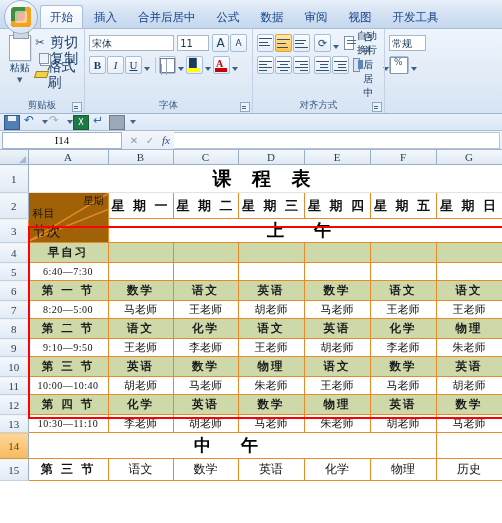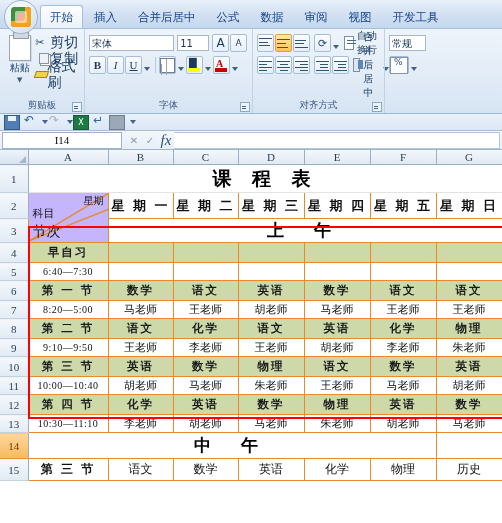--- a/index.html
+++ b/index.html
@@ -162,21 +162,21 @@
     border-bottom:1px solid #9fb3cb;display:flex;align-items:center;
   }
   .namebox{
     width:118px;height:15px;background:#fff;border:1px solid #9fb3cb;margin-left:2px;
     font-family:"Liberation Serif",serif;font-size:11px;color:#111;text-align:center;line-height:15px;
     position:relative;
   }
   .fx-grp{display:flex;align-items:center;margin-left:4px;}
   .fx-btn{width:16px;height:14px;display:flex;align-items:center;justify-content:center;
     font-size:10px;color:#8b99aa;}
-  .fx-ital{font-family:"Liberation Serif",serif;font-style:italic;font-size:15px;color:#33506f;}
+  .fx-ital{font-family:"Liberation Serif",serif;font-style:italic;font-size:11px;color:#33506f;}
   .fedit{flex:1;height:15px;background:#fff;border:1px solid #b6c6d8;border-left:none;margin-right:2px;}
 
   
   .gridwrap{flex:1;position:relative;overflow:hidden;background:#fff;}
   table.grid{border-collapse:collapse;table-layout:fixed;width:502px;}
   table.grid td,table.grid th{padding:0;overflow:hidden;white-space:nowrap;}
   .colhdr{
     height:14px;background:linear-gradient(to bottom,#f4f8fc,#dfe8f3);
     border:1px solid #9ab0c8;border-top:none;border-left:none;
     font-family:"Liberation Serif",serif;font-weight:normal;font-size:11px;color:#2c3e52;
@@ -206,21 +206,21 @@
   .teach{font-size:11px;color:#111;font-family:"DejaVu Sans",sans-serif;}
   .time{font-size:10px;color:#111;font-family:"Liberation Serif",serif;letter-spacing:.5px;}
   .title-cell{
     font-size:19px;font-weight:bold;letter-spacing:7px;color:#000;text-align:center;
     font-family:"DejaVu Serif","Liberation Serif",serif;
   }
   .dayhdr{font-size:13px;font-weight:bold;letter-spacing:2px;color:#111;
     font-family:"DejaVu Serif","Liberation Serif",serif;text-align:center;}
   .bighdr{font-size:17px;font-weight:bold;letter-spacing:12px;color:#000;text-align:center;
     font-family:"DejaVu Serif","Liberation Serif",serif;}
-  .split{position:relative;background:#c4b5fd;margin-top:20px;}
+  .split{position:relative;background:#a16207;margin-top:20px;}
   .split .sub{position:absolute;left:4px;top:13px;font-size:11px;color:#111;}
   .split .day{position:absolute;right:4px;top:1px;font-size:10px;color:#111;}
   .split .jc{position:absolute;left:4px;bottom:1px;font-size:14px;color:#111;}
   .split svg{position:absolute;left:0;top:0;}
   
   .selbox{
     position:absolute;border:2px solid #ff0000;pointer-events:none;z-index:5;
   }
 </style>
 </head>

